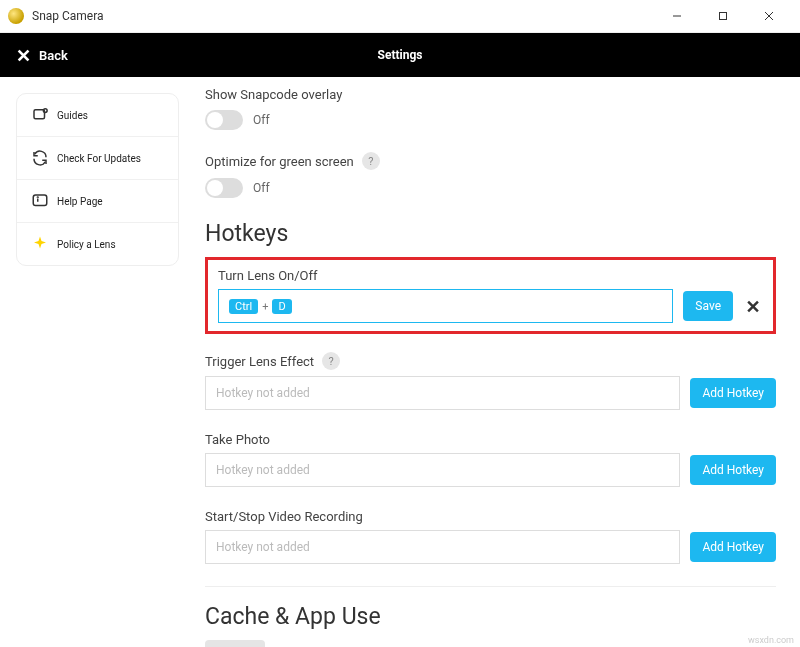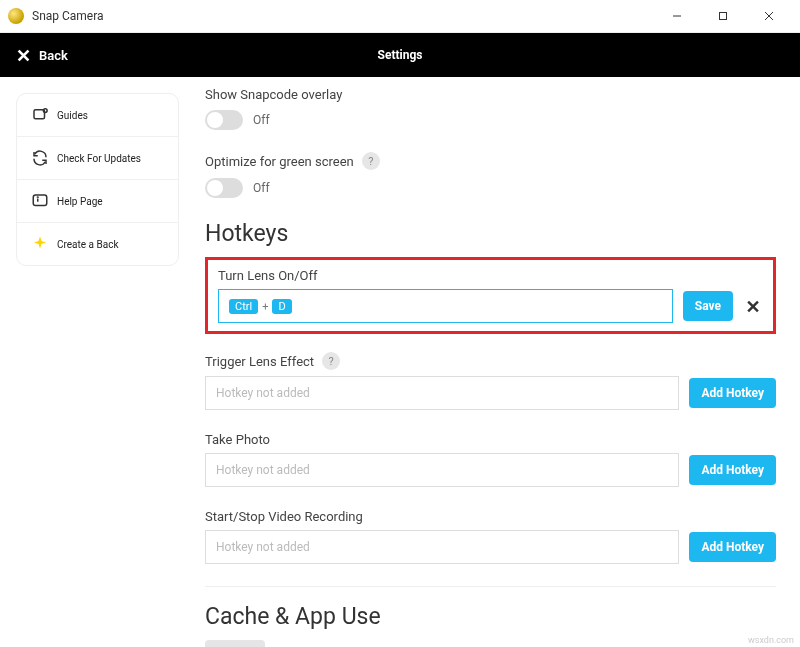--- a/index.html
+++ b/index.html
@@ -33,21 +33,21 @@
 .toggle { width: 38px; height: 20px; border-radius: 10px; background: #ddd; position: relative; }
 .toggle::after { content: ""; position: absolute; width: 16px; height: 16px; background: #fff; border-radius: 50%; top: 2px; left: 2px; }
 .toggle-label { font-size: 12px; color: #666; }
 
 .sect-title { font-size: 23px; color: #333; margin: 12px 0 10px; }
 
 .hotkey-block { margin-bottom: 22px; }
 .hotkey-label { font-size: 13px; color: #444; margin-bottom: 6px; display: flex; align-items: center; gap: 8px; }
 .hotkey-row { display: flex; align-items: center; gap: 10px; }
 .hotkey-input { flex: 1; height: 34px; border: 1px solid #ddd; border-radius: 0; padding: 0 10px; font-size: 12px; color: #bbb; display: flex; align-items: center; }
-.btn-blue { background: #1db8f0; color: #fff; border: none; border-radius: 4px; padding: 8px 12px; font-size: 12px; cursor: pointer; font-weight: bold; }
+.btn-blue { background: #1db8f0; color: #fff; border: none; border-radius: 4px; padding: 8px 12px; font-size: 12px; cursor: pointer; }
 .btn-gray { background: #e5e5e5; color: #333; border: none; border-radius: 4px; padding: 8px 16px; font-size: 13px; cursor: pointer; }
 
 .highlighted { border: 3px solid #e2272c; padding: 8px 10px; margin-bottom: 18px; }
 .highlighted .hotkey-input { border: 1px solid #1db8f0; color: #333; }
 .key-chip { background: #1db8f0; color: #fff; padding: 1px 6px; font-size: 11px; border-radius: 3px; }
 .plus { margin: 0 4px; color: #777; font-size: 11px; }
 .close-x { font-size: 18px; font-weight: 700; color: #333; width: 20px; text-align: center; cursor: pointer; }
 
 hr.thin { border: none; border-top: 1px solid #eee; margin: 12px 0 16px; }
 
@@ -118,21 +118,21 @@
             </svg>
           </span>
         <span>Help Page</span>
       </div>
       <div class="side-item">
         <span class="icn">
             <svg width="18" height="18" viewBox="0 0 24 24">
               <path fill="#ffd400" d="M12 2l2 6 6 2-6 2-2 6-2-6-6-2 6-2z"></path>
             </svg>
           </span>
-        <span>Create a Back</span>
+        <span>Policy a Lens</span>
       </div>
     </div>
   </div>
 
   <div class="main">
     <div class="setting-label">Show Snapcode overlay</div>
     <div class="toggle-row">
       <div class="toggle"></div>
       <span class="toggle-label">Off</span>
     </div>

